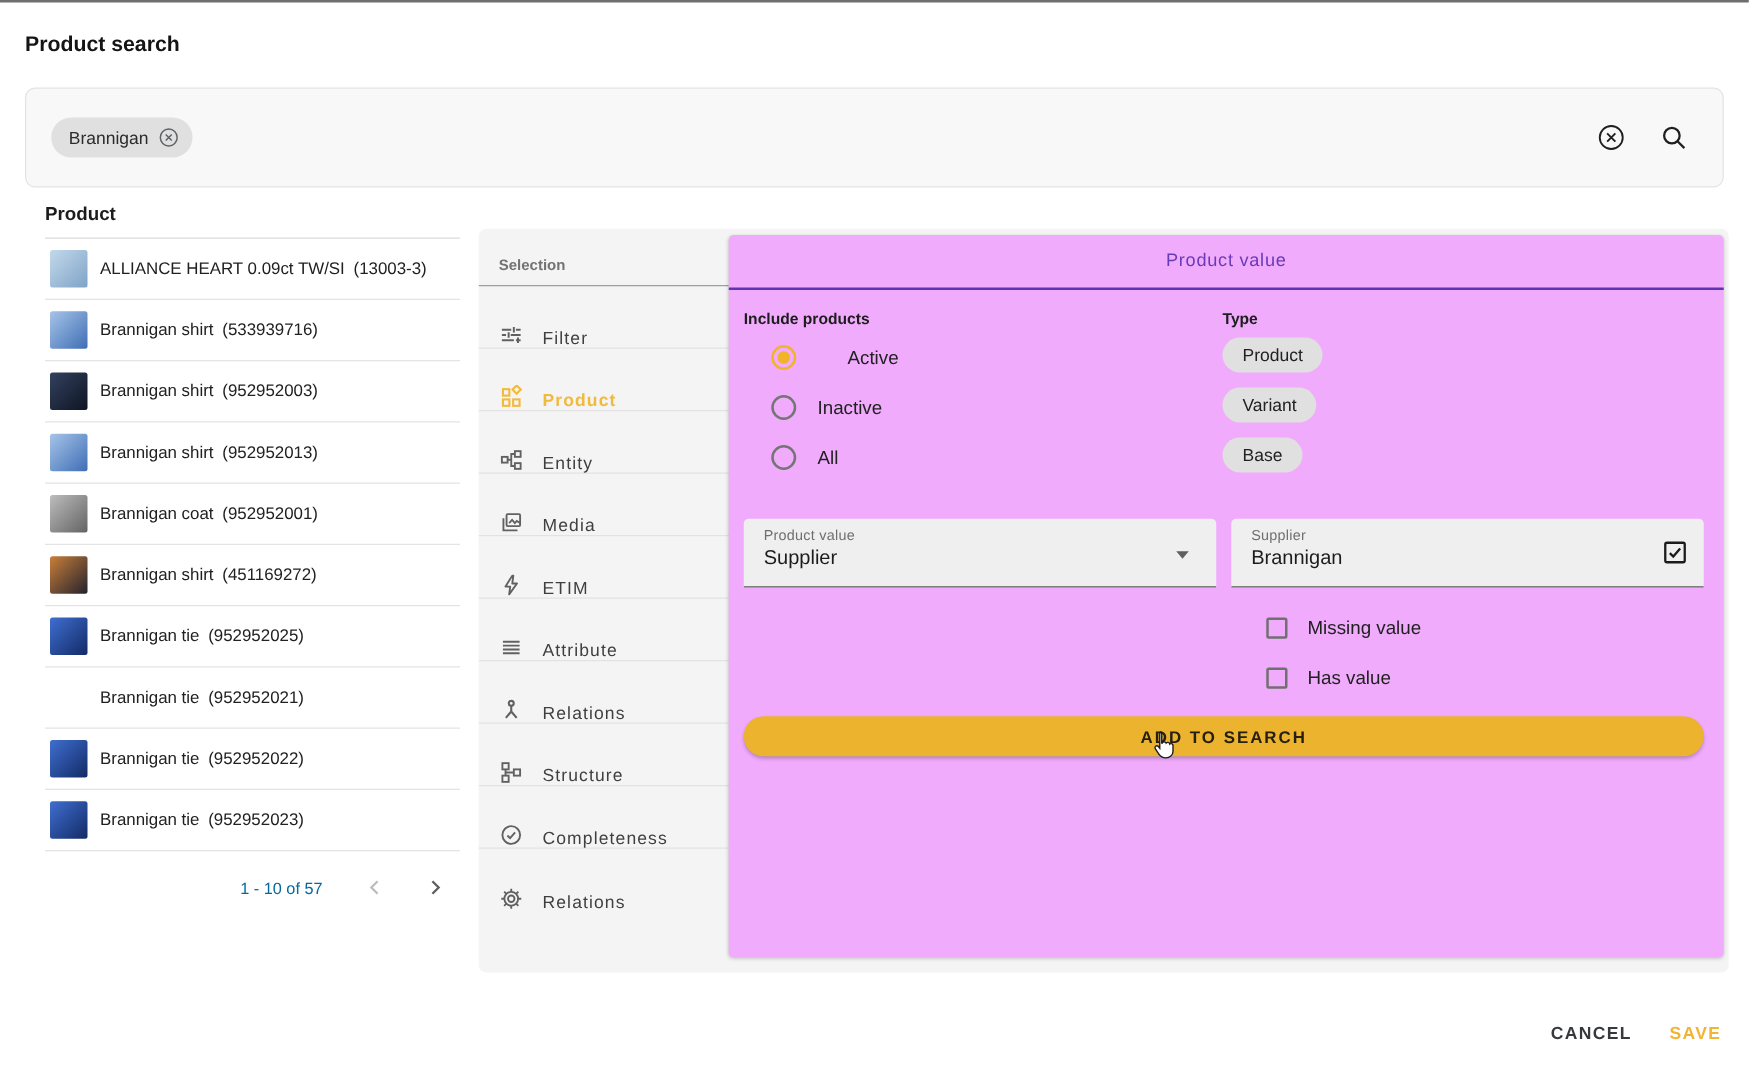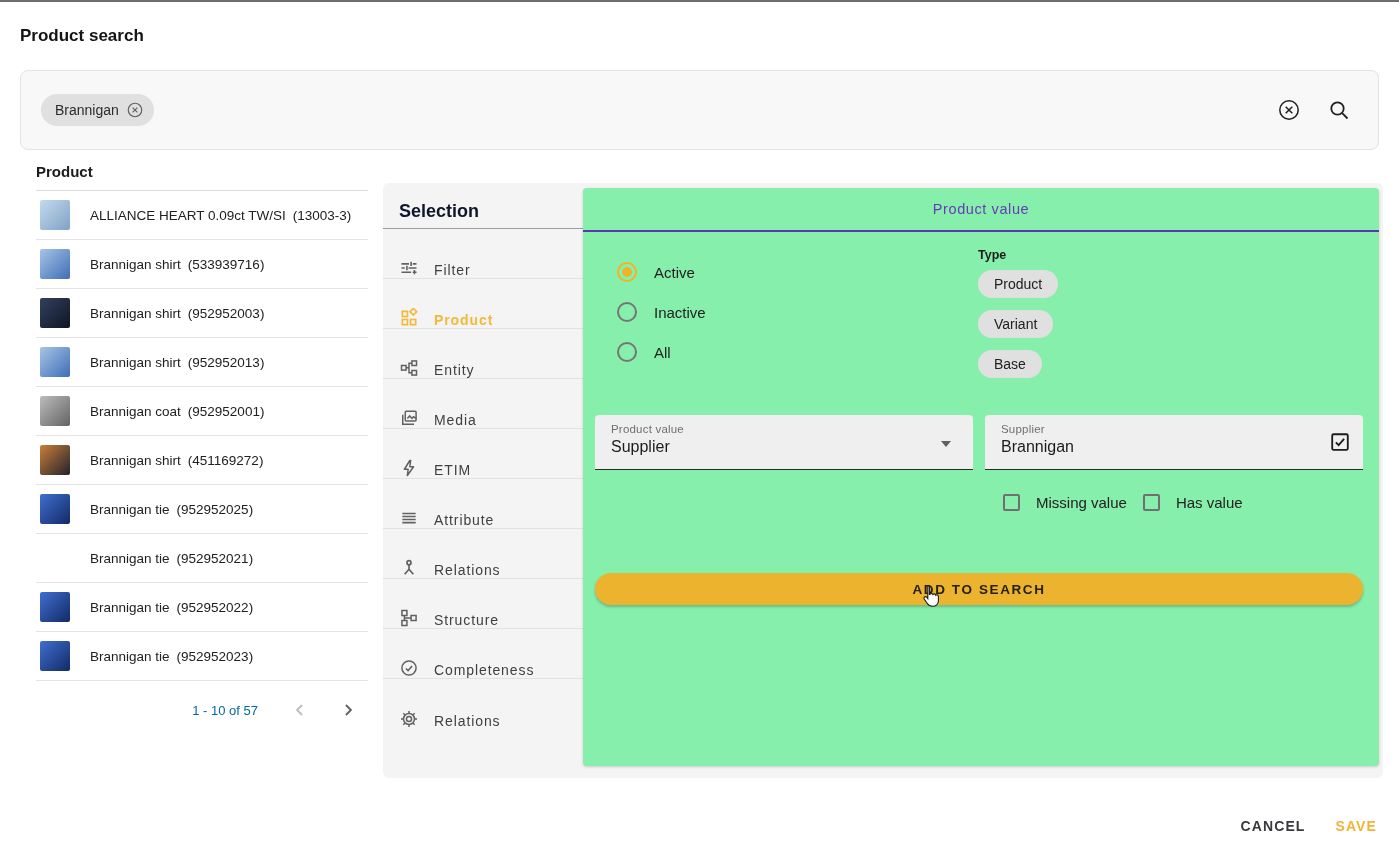--- a/index.html
+++ b/index.html
@@ -30,21 +30,21 @@
   .iconbtn + .iconbtn { margin-left:24px; }
   .iconbtn svg { width:24px; height:24px; }
 
   
   .product-list { position:absolute; left:36px; top:163px; width:332px; }
   .product-list .list-header {
     height:28px; font-size:15px; font-weight:700; color:#1c1c1c;
     border-bottom:1px solid #dcdcdc; display:flex; align-items:flex-start;
   }
   .product-row {
-    height:49px; display:flex; align-items:center; gap:20px;
+    height:49px; display:flex; align-items:center; gap:10px;
     border-bottom:1px solid #e4e4e4; cursor:pointer; padding-left:4px;text-align:center;
   }
   .thumb { width:30px; height:30px; border-radius:2px; flex:0 0 30px; }
   .product-row .pname { font-size:13.5px; color:#212121; white-space:nowrap; }
   .product-row .pcode { font-size:13.5px; color:#212121; margin-left:7px; }
   .pagination {
     height:58px; display:flex; align-items:center; justify-content:flex-end;
     padding-right:8px; color:#4c4c4c; font-size:13px;
   }
   .pagination .pg-label { margin-right:30px; color:#0369a1; }
@@ -54,48 +54,48 @@
   .pg-btn.next { color:#5f5f5f; }
 
   
   .selection-wrap {
     position:absolute; left:383px; top:183px; width:1000px; height:595px;
     background:#f4f4f4; border-radius:6px;
   }
   .side-col { position:absolute; left:0; top:0; width:200px; height:100%; }
   .side-header {
     height:46px; display:flex; align-items:center; padding:12px 16px 0 16px;
-    font-size:18px; font-weight:700; color:#0f172a; border-bottom:1px solid #9e9e9e;
+    font-size:12px; font-weight:700; color:#737373; border-bottom:1px solid #9e9e9e;
   }
   .side-item {
     height:50px; display:flex; align-items:flex-end; gap:15px; padding:0 16px;
     border-bottom:1px solid #e2e2e2; cursor:pointer;
   }
   .side-item:last-child { border-bottom:none; }
   .side-icon { width:20px; height:20px; color:#616161; display:flex; }
   .side-icon svg { width:20px; height:20px; }
   .side-label { font-size:14px; font-weight:500; letter-spacing:0.9px; color:#3f3f3f; }
   .side-item.active .side-label { color:#f2ba3b; font-weight:700; }
   .side-item.active .side-icon { color:#f2ba3b; }
 
   
   .panel {
     position:absolute; left:200px; top:5px; width:796px; height:578px;
-    background:#86efac; border-radius:4px; box-shadow:0 1px 3px rgba(0,0,0,.18);
+    background:#f0abfc; border-radius:4px; box-shadow:0 1px 3px rgba(0,0,0,.18);
   }
   .tab-bar { height:44px; position:relative; border-bottom:2px solid #5e35b1;
     display:flex; align-items:center; justify-content:center; }
   .tab-label { color:#673ab7; font-size:14.5px; font-weight:500; letter-spacing:0.6px; cursor:pointer; }
   .panel-body { position:relative; height:532px; }
 
   .group-label { font-size:12.5px; font-weight:700; color:#1d1d1d; }
 
   .include-block { position:absolute; left:12px; top:16px; width:370px; }
   .radio-row { display:flex; align-items:center; height:40px; margin-left:22px; cursor:pointer; }
-  .radio-row:first-of-type { margin-top:4px; }
+  .radio-row:first-of-type { margin-top:4px;gap:24px; }
   .radio-outer {
     width:20px; height:20px; border-radius:50%; border:2px solid #757575;
     display:flex; align-items:center; justify-content:center; flex:0 0 20px;
   }
   .radio-row.selected .radio-outer { border-color:#f0b429; }
   .radio-dot { width:10px; height:10px; border-radius:50%; background:transparent; }
   .radio-row.selected .radio-dot { background:#f0b429; }
   .radio-label { font-size:15px; color:#212121; margin-left:17px; }
 
   .type-block { position:absolute; left:395px; top:16px; width:385px; }
@@ -115,21 +115,21 @@
   .field .flabel { font-size:11.5px; color:#6f6f6f; letter-spacing:0.2px; }
   .field .fvalue { font-size:16px; color:#1c1c1c; margin-top:3px; }
   .select-arrow {
     position:absolute; right:22px; top:26px; width:0; height:0;
     border-left:5px solid transparent; border-right:5px solid transparent;
     border-top:6px solid #5f5f5f;
   }
   .field-check { position:absolute; right:12px; top:16px; width:22px; height:22px; color:#1b1b1b; cursor:pointer; }
   .field-check svg { width:22px; height:22px; }
 
-  .value-checks { position:absolute; left:420px; top:258px; display:flex; flex-direction:row; gap:16px; }
+  .value-checks { position:absolute; left:430px; top:258px; display:flex; flex-direction:column; gap:16px; }
   .check-row { display:flex; align-items:center; height:24px; cursor:pointer; }
   .check-box { width:17px; height:17px; border:2px solid #707070; border-radius:2px; flex:0 0 17px; }
   .check-label { font-size:15px; color:#212121; margin-left:16px; }
 
   .add-btn {
     position:absolute; left:12px; top:341px; width:768px; height:32px;
     background:#ecb32f; border:none; border-radius:16px;
     font-family:inherit; font-size:13.5px; font-weight:700; letter-spacing:1.6px;
     color:#272012; cursor:pointer; box-shadow:0 2px 3px rgba(0,0,0,.22);
   }
@@ -354,20 +354,21 @@
 </div>
   </div>
 
   <div class="panel">
     <div class="tab-bar">
       <span class="tab-label">Product value</span>
     </div>
     <div class="panel-body">
 
       <div class="include-block">
+        <div class="group-label">Include products</div>
         <div>
   <div class="radio-row selected">
     <span class="radio-outer">
                 <span class="radio-dot"></span>
               </span>
     <span class="radio-label">Active</span>
   </div>
 
   <div class="radio-row">
     <span class="radio-outer">

